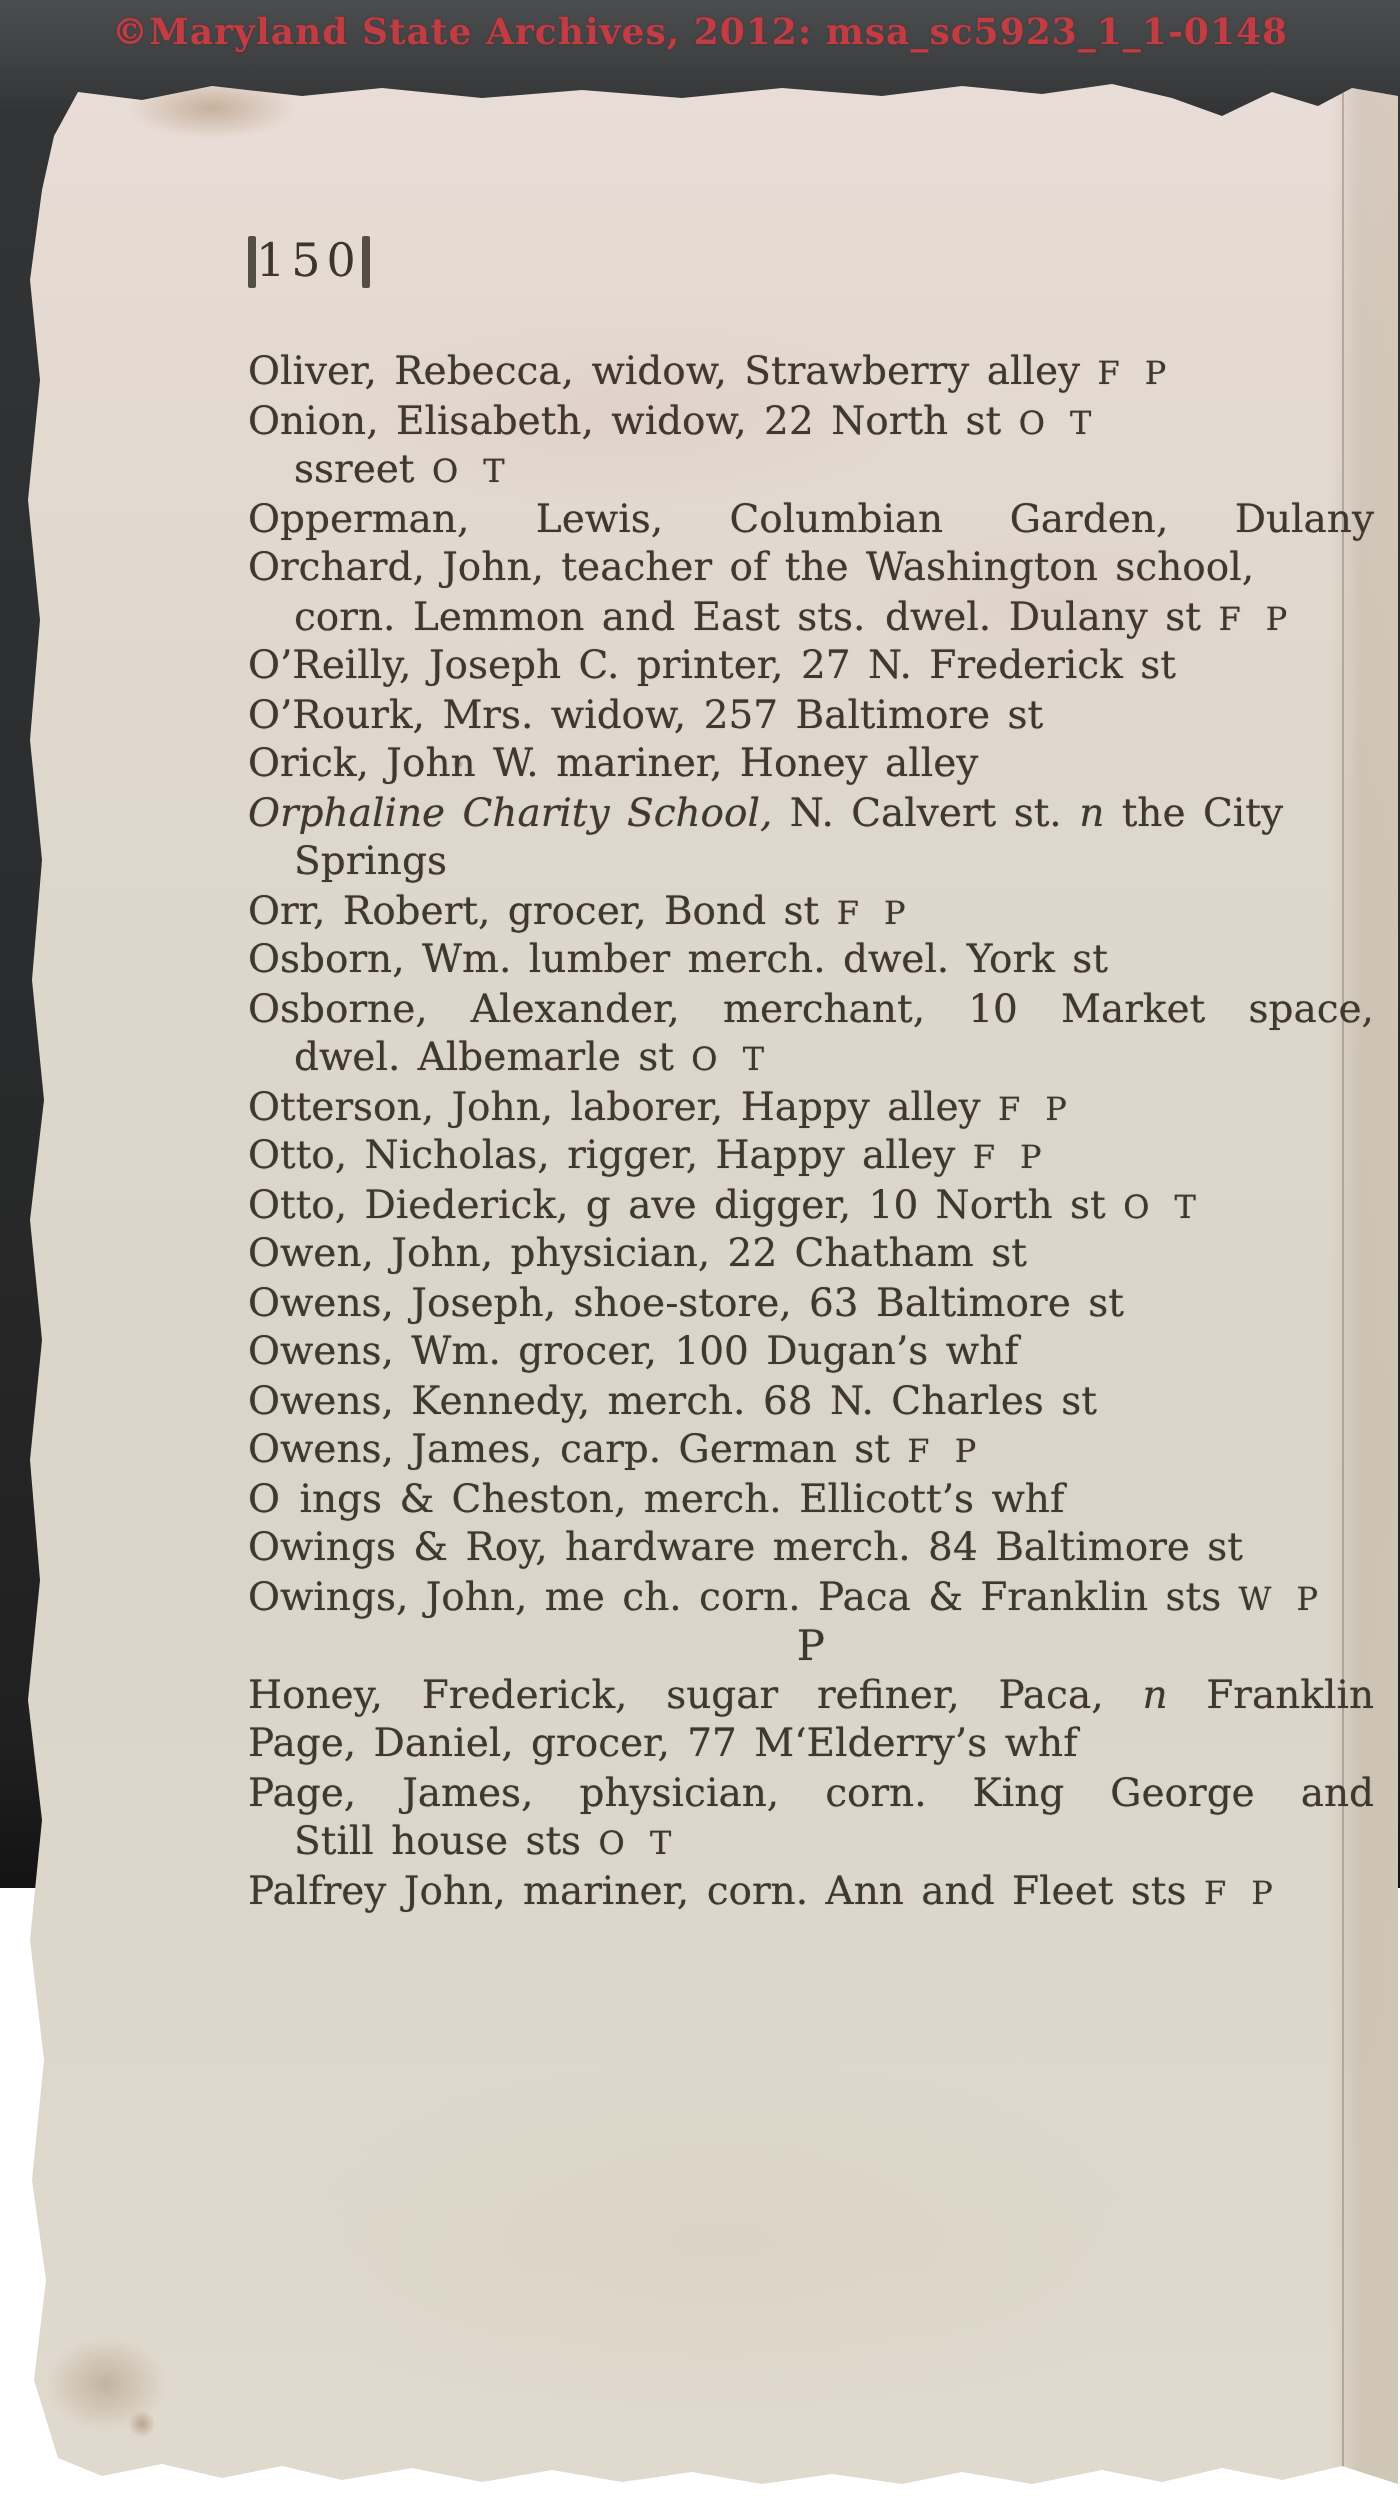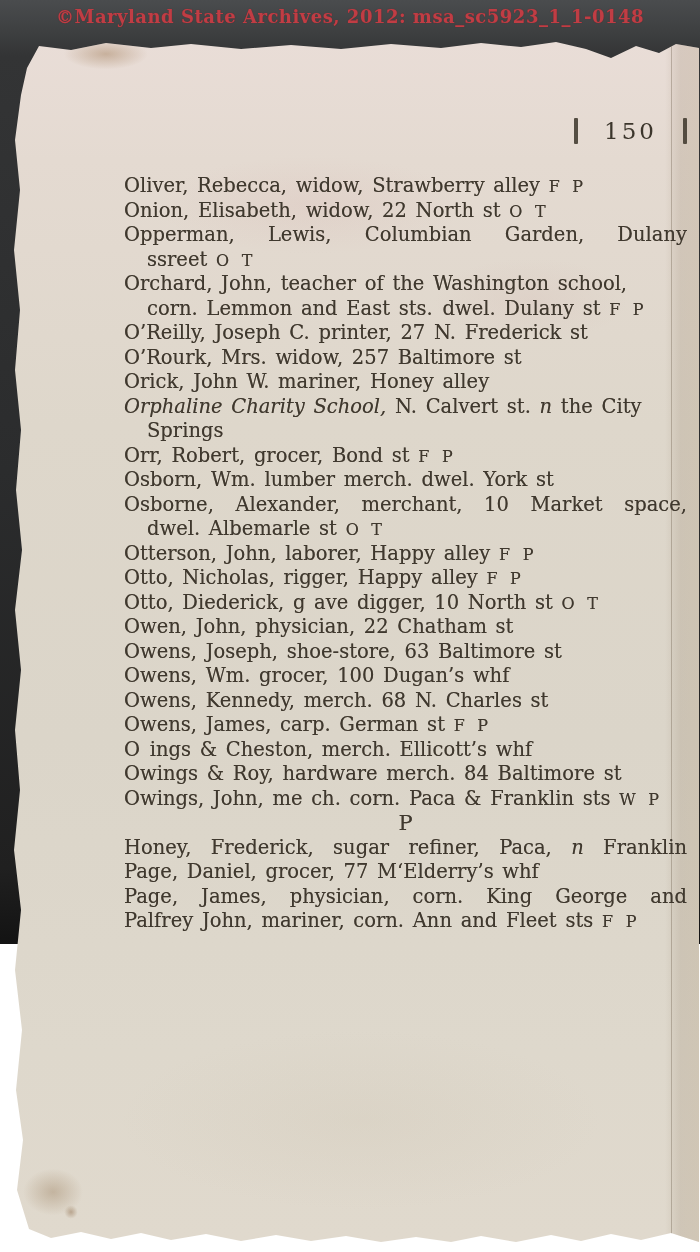--- a/index.html
+++ b/index.html
@@ -48,21 +48,21 @@
   .right-crease{
     position:absolute;right:0;top:0;width:34px;height:100%;
     background:linear-gradient(90deg,transparent 0%,rgba(140,120,95,.20) 45%,rgba(165,145,115,.26) 100%);
   }
   .crease-line{
     position:absolute;right:27px;top:0;width:1px;height:100%;
     background:rgba(95,80,62,.32);
   }
   .page-header{
     position:absolute;top:78px;left:113px;width:563px;
-    display:flex;align-items:center;justify-content:flex-end;gap:26px;
+    display:flex;align-items:center;justify-content:flex-start;
     color:#3c362c;
   }
   .page-num{
     font-size:23px;letter-spacing:3px;color:#3c362c;
   }
   .bracket-bar{
     width:4px;height:26px;background:#413a2f;border-radius:1px;opacity:.88;
   }
   .entries{
     position:absolute;top:134px;left:113px;width:563px;
@@ -98,22 +98,22 @@
 
     <div class="page-header">
       <span class="bracket-bar"></span>
       <span class="page-num">150</span>
       <span class="bracket-bar"></span>
     </div>
 
     <div class="entries">
         <div class="line main"><span>Oliver, Rebecca, widow, Strawberry alley </span><span class="code">F P</span></div>
         <div class="line main"><span>Onion, Elisabeth, widow, 22 North st </span><span class="code">O T</span></div>
+        <div class="line cont"><span>ssreet </span><span class="code">O T</span></div>
         <div class="line main spread"><span>Opperman, Lewis, Columbian Garden, Dulany</span></div>
-        <div class="line cont"><span>ssreet </span><span class="code">O T</span></div>
         <div class="line main"><span>Orchard, John, teacher of the Washington school,</span></div>
         <div class="line cont"><span>corn. Lemmon and East sts. dwel. Dulany st </span><span class="code">F P</span></div>
         <div class="line main"><span>O’Reilly, Joseph C. printer, 27 N. Frederick st</span></div>
         <div class="line main"><span>O’Rourk, Mrs. widow, 257 Baltimore st</span></div>
         <div class="line main"><span>Orick, John W. mariner, Honey alley</span></div>
         <div class="line main"><span class="italic">Orphaline Charity School,</span><span> N. Calvert st. </span><span class="italic">n</span><span> the City</span></div>
         <div class="line cont"><span>Springs</span></div>
         <div class="line main"><span>Orr, Robert, grocer, Bond st </span><span class="code">F P</span></div>
         <div class="line main"><span>Osborn, Wm. lumber merch. dwel. York st</span></div>
         <div class="line main spread"><span>Osborne, Alexander, merchant, 10 Market space,</span></div>
@@ -126,17 +126,18 @@
         <div class="line main"><span>Owens, Wm. grocer, 100 Dugan’s whf</span></div>
         <div class="line main"><span>Owens, Kennedy, merch. 68 N. Charles st</span></div>
         <div class="line main"><span>Owens, James, carp. German st </span><span class="code">F P</span></div>
         <div class="line main"><span>O ings &amp; Cheston, merch. Ellicott’s whf</span></div>
         <div class="line main"><span>Owings &amp; Roy, hardware merch. 84 Baltimore st</span></div>
         <div class="line main"><span>Owings, John, me ch. corn. Paca &amp; Franklin sts </span><span class="code">W P</span></div>
         <div class="line main heading"><span>P</span></div>
         <div class="line main spread"><span>Honey, Frederick, sugar refiner, Paca, </span><span class="italic">n</span><span> Franklin</span></div>
         <div class="line main"><span>Page, Daniel, grocer, 77 M‘Elderry’s whf</span></div>
         <div class="line main spread"><span>Page, James, physician, corn. King George and</span></div>
+        <div class="line cont"><span>Still house sts </span><span class="code">O T</span></div>
         <div class="line main"><span>Palfrey John, mariner, corn. Ann and Fleet sts </span><span class="code">F P</span></div>
       </div>
   </div>
 
 </div>
 
 </body></html>

